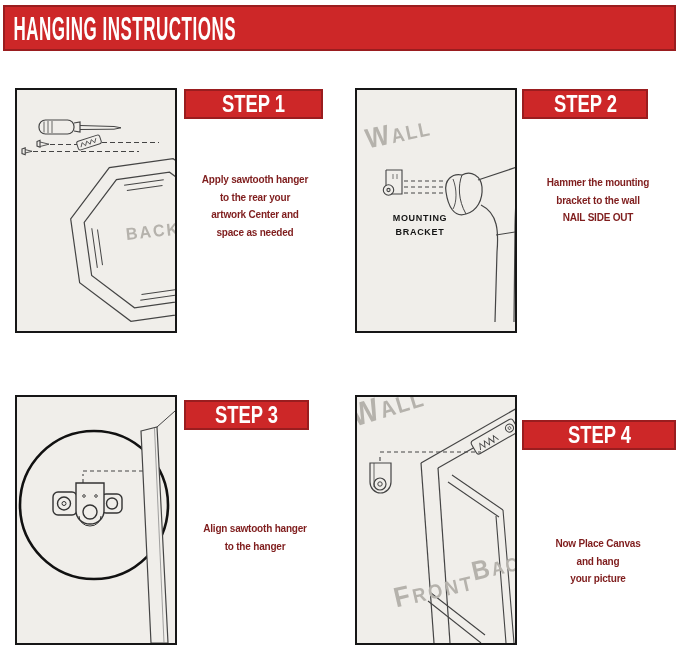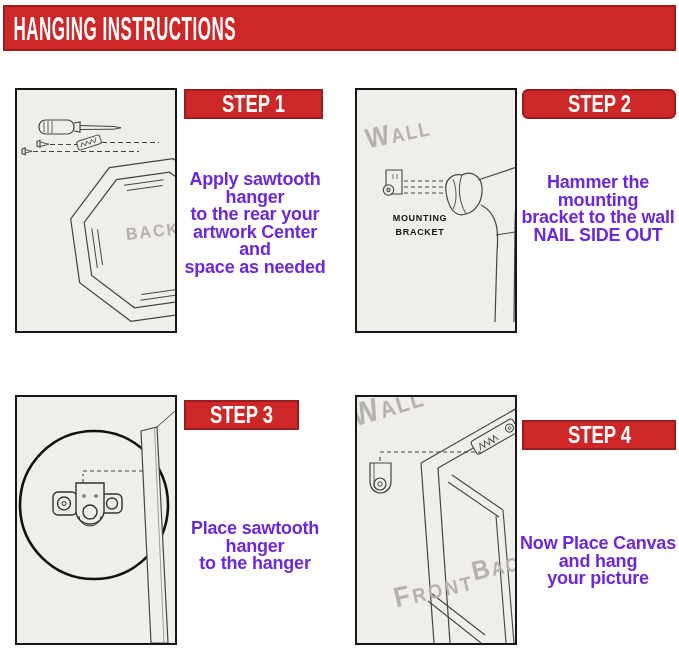--- a/index.html
+++ b/index.html
@@ -25,22 +25,22 @@
   .panel svg { position:absolute; left:0; top:0; }
   .step-banner {
     position:absolute; height:30px; background:#cd2728; border:2px solid #9a1d1f;
     display:flex; align-items:center; justify-content:center;
   }
   .step-banner span {
     display:inline-block; color:#ffffff; font-size:23px; font-weight:bold;
     white-space:nowrap; transform:scaleX(0.8);
   }
   .step-desc {
-    position:absolute; text-align:center; font-size:18px; font-weight:bold;
-    line-height:17.5px; color:#6d28d9; white-space:pre-line; letter-spacing:-0.2px;
+    position:absolute; text-align:center; font-size:10px; font-weight:bold;
+    line-height:17.5px; color:#7f1d1d; white-space:pre-line; letter-spacing:-0.2px;
   }
   .gray-word {
     position:absolute; color:#b5b2ac; font-weight:bold; line-height:1;
     white-space:nowrap; letter-spacing:2px; transform-origin:left top;
   }
   .fl-big::first-letter { font-size:1.4em; }
   .panel-label {
     position:absolute; font-size:9px; font-weight:bold; letter-spacing:0.7px;
     color:#141414; text-align:center; white-space:pre-line; line-height:14px;
   }
@@ -111,21 +111,21 @@
         <path d="M121 90 L160 77"></path>
         <path d="M124 115 C132 119 137 126 139 134 C141 142 141 150 140 162 L138 232"></path>
         <path d="M160 92 C159 110 158 124 158 140 L157 232"></path>
         <path d="M139 145 L158 142" stroke-width="1"></path>
       </g>
     </svg>
     <div class="gray-word fl-big" style="left:6px; top:36px; font-size:20px; transform:rotate(-12deg) scaleX(0.9);">WALL</div>
     <div class="panel-label" style="left:0px; top:121px; width:82px;margin-left:22px;">MOUNTING
 BRACKET</div>
   </div>
-  <div class="step-banner" style="left:522px; top:89px; width:154px;border-radius:6px;">
+  <div class="step-banner" style="left:522px; top:89px; width:126px;">
     <span>STEP 2</span>
   </div>
   <div class="step-desc" style="left:520px; top:174px; width:156px;text-align:center;">Hammer the mounting
 bracket to the wall
 NAIL SIDE OUT</div>
 
   <div class="panel" style="left:15px; top:395px; height:250px;">
     <svg width="158" height="246" viewBox="0 0 158 246">
       <circle cx="77" cy="108" r="74" stroke="#111" stroke-width="2.6" fill="none"></circle>
       <g>
@@ -141,24 +141,24 @@
         <circle cx="47" cy="106.5" r="6.5" fill="none"></circle>
         <circle cx="47" cy="106.5" r="2" fill="none" stroke-width="1"></circle>
         <circle cx="95" cy="106.5" r="5.5" fill="none"></circle>
         <circle cx="73" cy="115" r="7" fill="none"></circle>
         <circle cx="67" cy="99" r="1.3" fill="none" stroke-width="0.9"></circle>
         <circle cx="79" cy="99" r="1.3" fill="none" stroke-width="0.9"></circle>
         <path d="M62 119 a11 10 0 0 0 22 0" fill="none" stroke-width="1"></path>
       </g>
     </svg>
   </div>
-  <div class="step-banner" style="left:184px; top:400px; width:115px;">
+  <div class="step-banner" style="left:184px; top:400px; width:125px;">
     <span>STEP 3</span>
   </div>
-  <div class="step-desc" style="left:180px; top:520px; width:150px;">Place sawtooth hanger
+  <div class="step-desc" style="left:180px; top:520px; width:150px;">Align sawtooth hanger
 to the hanger</div>
 
   <div class="panel" style="left:355px; top:395px; height:250px;">
     <svg width="158" height="246" viewBox="0 0 158 246">
       <g stroke="#444" fill="none" stroke-width="1.2">
         <path d="M64 66 L162 10"></path>
         <path d="M64 66 L77 246"></path>
         <path d="M81 71 L162 25"></path>
         <path d="M81 71 L93 246"></path>
         <path d="M95 78 L146 113 M91 85 L142 120" stroke-width="1.1"></path>

